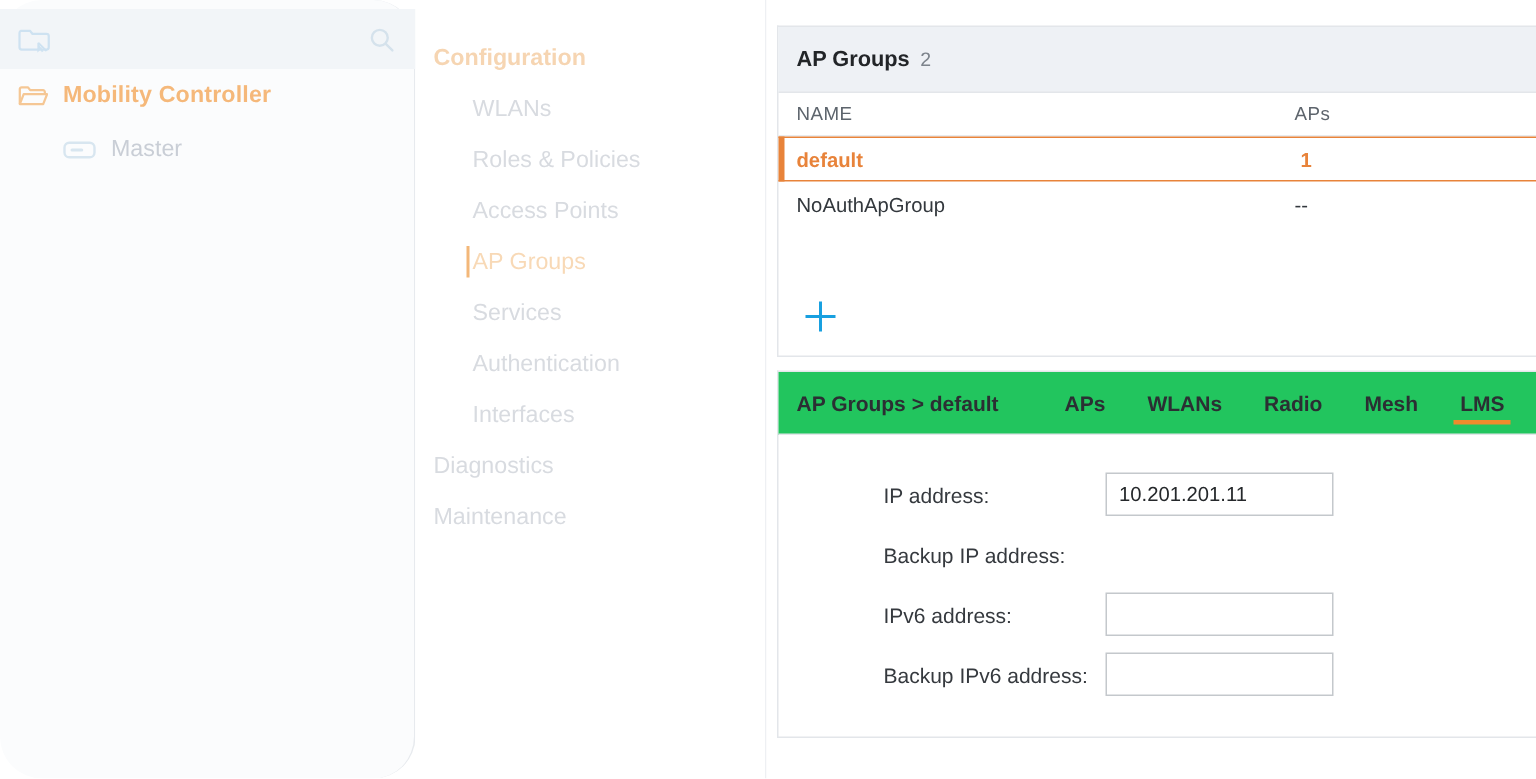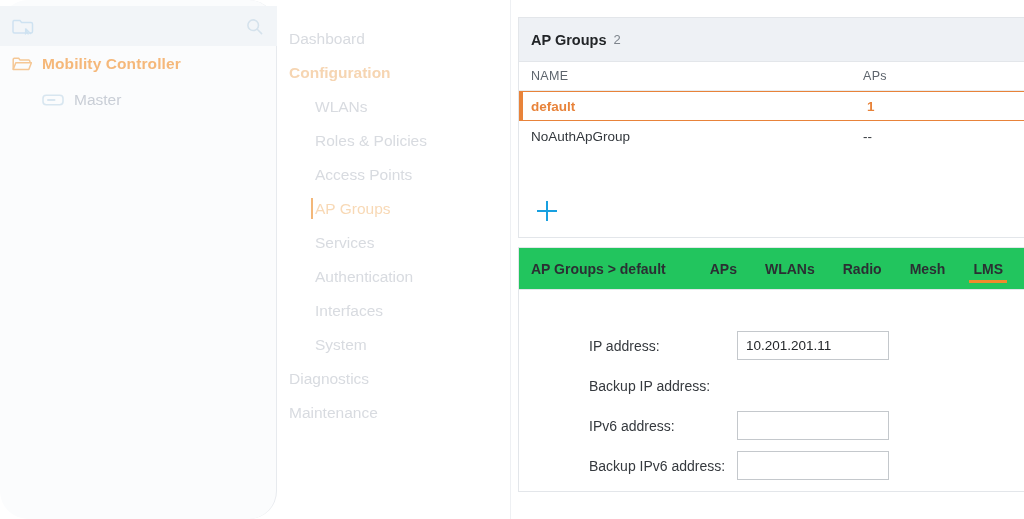--- a/index.html
+++ b/index.html
@@ -175,21 +175,21 @@
     white-space: nowrap;
   }
   .tab.breadcrumb { padding-left: 12px; padding-right: 30px; }
   .tab.active::after {
     content: "";
     position: absolute;
     left: 10px; right: 10px; bottom: 6px;
     height: 3.5px;
     background: #ef8b2c;
   }
-  .form { flex: 1 1 auto; padding: 36px 0 0 0; }
+  .form { flex: 1 1 auto; padding: 20px 0 0 0; }
   .form-row {
     display: flex; align-items: center;
     height: 39px;
     margin-bottom: 1px;
   }
   .form-label {
     width: 218px;
     text-align: left;
     padding-left: 70px;
     font-size: 14px;
@@ -258,23 +258,20 @@
             <rect x="1" y="2.2" width="20" height="9.6" rx="3.2" fill="none" stroke="#d8e6f0" stroke-width="1.6"></rect>
             <line x1="6" y1="7" x2="12.5" y2="7" stroke="#d8e6f0" stroke-width="2" stroke-linecap="round"></line>
           </svg>
         </span>
         <span>Master</span>
       </div>
     </div>
   </div>
 
   <div class="navcol">
-    <div class="nav-item lvl1">
-        <span>Dashboard</span>
-      </div>
     <div class="nav-item lvl1 section">
         <span>Configuration</span>
       </div>
     <div class="nav-item lvl2">
         <span>WLANs</span>
       </div>
     <div class="nav-item lvl2">
         <span>Roles &amp; Policies</span>
       </div>
     <div class="nav-item lvl2">
@@ -284,23 +281,20 @@
         <span>AP Groups</span>
       </div>
     <div class="nav-item lvl2">
         <span>Services</span>
       </div>
     <div class="nav-item lvl2">
         <span>Authentication</span>
       </div>
     <div class="nav-item lvl2">
         <span>Interfaces</span>
-      </div>
-    <div class="nav-item lvl2">
-        <span>System</span>
       </div>
     <div class="nav-item lvl1">
         <span>Diagnostics</span>
       </div>
     <div class="nav-item lvl1">
         <span>Maintenance</span>
       </div>
   </div>
 
   <div class="main">

